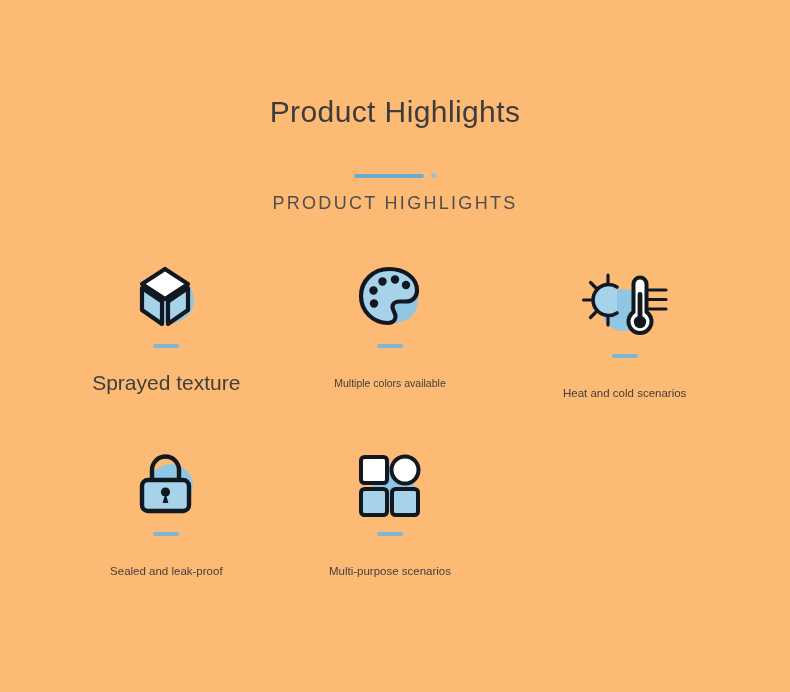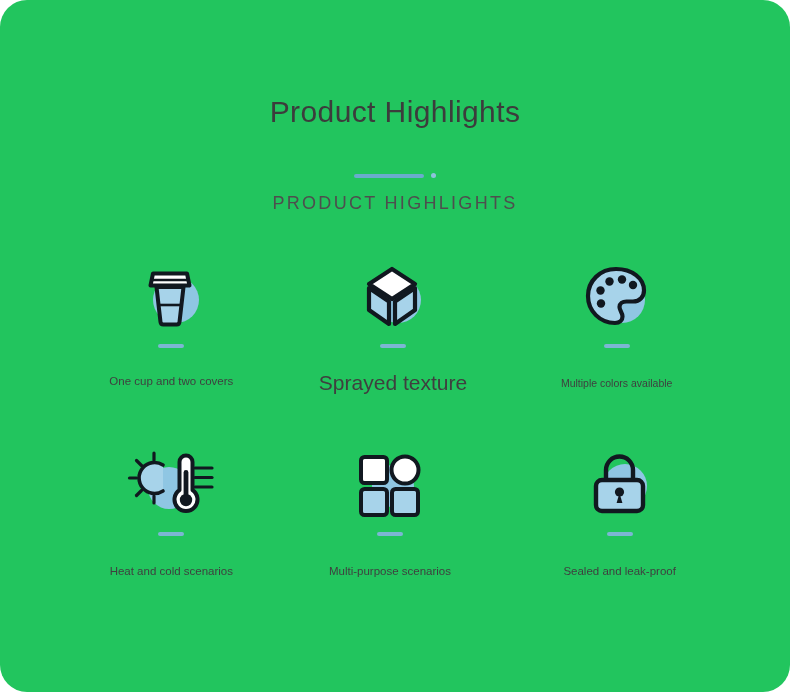--- a/index.html
+++ b/index.html
@@ -12,23 +12,22 @@
     height: 692px;
     font-family: "Liberation Sans", sans-serif;
     color: #3a3a3a;
     overflow: hidden;
     position: relative;
   }
   .page {
     position: relative;
     width: 790px;
     height: 692px;
-    background: #22c55e;
+    background: #fdba74;
     box-sizing: border-box;
-    border-radius: 27px;
   }
 
   
   .header {
     position: absolute;
     top: 92px;
     left: 0;
     width: 790px;
     text-align: center;
   }
@@ -135,35 +134,20 @@
 
   <div class="divider">
     <span class="divider-bar"></span>
     <span class="divider-dot"></span>
   </div>
 
   <div class="subtitle">PRODUCT HIGHLIGHTS</div>
 
   <div class="features">
 
-    <div class="feature f1">
-      <div class="feature-icon">
-        <svg width="74" height="74" viewBox="0 0 74 74" aria-hidden="true">
-          <circle cx="42" cy="40" r="23" fill="#8fc6e3"></circle>
-
-          <path d="M22.5 27 L49.5 27 L45.5 62 Q45.2 64.5 42.7 64.5 L29.3 64.5 Q26.8 64.5 26.5 62 Z" fill="#a7d3ea" stroke="#111820" stroke-width="4" stroke-linejoin="round"></path>
-          <line x1="24.6" y1="45" x2="47.4" y2="45" stroke="#111820" stroke-width="2.6"></line>
-
-          <path d="M19 13.5 L53 13.5 L55.5 25.5 L16.5 25.5 Z" fill="#ffffff" stroke="#111820" stroke-width="4" stroke-linejoin="round"></path>
-          <line x1="17.6" y1="20" x2="54.4" y2="20" stroke="#111820" stroke-width="2.6"></line>
-        </svg>
-      </div>
-      <div class="feature-rule"></div>
-      <div class="feature-label sz-md">One cup and two covers</div>
-    </div>
 
     <div class="feature f2">
       <div class="feature-icon">
         <svg width="74" height="74" viewBox="0 0 74 74" aria-hidden="true">
           <circle cx="42" cy="40" r="23" fill="#8fc6e3"></circle>
 
           <path d="M36 9 L59 24 L36 39 L13 24 Z" fill="#ffffff" stroke="#111820" stroke-width="4.2" stroke-linejoin="round"></path>
 
           <path d="M13 28 L33 41.5 L33 64 L13 50 Z" fill="#a7d3ea" stroke="#111820" stroke-width="4.2" stroke-linejoin="round"></path>
 
@@ -221,45 +205,45 @@
 
           <path d="M56.5 12 a 6.5 6.5 0 0 1 13 0 L69.5 40 a 11.5 11.5 0 1 1 -13 0 Z" fill="#ffffff" stroke="#111820" stroke-width="4" stroke-linejoin="round"></path>
           <circle cx="63" cy="50" r="6.2" fill="#111820"></circle>
           <rect x="60.6" y="20" width="4.8" height="26" rx="2.4" fill="#111820"></rect>
         </svg>
       </div>
       <div class="feature-rule"></div>
       <div class="feature-label sz-md">Heat and cold scenarios</div>
     </div>
 
+    <div class="feature f5">
+      <div class="feature-icon">
+        <svg width="74" height="74" viewBox="0 0 74 74" aria-hidden="true">
+          <circle cx="42" cy="38" r="22" fill="#8fc6e3"></circle>
+
+          <path d="M23 33 L23 22 A 13.5 13.5 0 0 1 50 22 L50 33" fill="none" stroke="#111820" stroke-width="4.4" stroke-linecap="round"></path>
+
+          <rect x="13" y="32" width="47" height="31" rx="6" fill="#a7d3ea" stroke="#111820" stroke-width="4.4"></rect>
+
+          <circle cx="36.5" cy="44" r="4.6" fill="#111820"></circle>
+          <path d="M36.5 45 L33.6 55 L39.4 55 Z" fill="#111820"></path>
+        </svg>
+      </div>
+      <div class="feature-rule"></div>
+      <div class="feature-label sz-md">Sealed and leak-proof</div>
+    </div>
+
     <div class="feature f6">
       <div class="feature-icon">
         <svg width="74" height="74" viewBox="0 0 74 74" aria-hidden="true">
           <circle cx="40" cy="38" r="21" fill="#8fc6e3"></circle>
           <rect x="8" y="9" width="26" height="26" rx="3.5" fill="#ffffff" stroke="#111820" stroke-width="4"></rect>
           <circle cx="52" cy="22" r="13.5" fill="#ffffff" stroke="#111820" stroke-width="4"></circle>
           <rect x="8" y="41" width="26" height="26" rx="3.5" fill="#a7d3ea" stroke="#111820" stroke-width="4"></rect>
           <rect x="39" y="41" width="26" height="26" rx="3.5" fill="#a7d3ea" stroke="#111820" stroke-width="4"></rect>
         </svg>
       </div>
       <div class="feature-rule"></div>
       <div class="feature-label sz-md">Multi-purpose scenarios</div>
     </div>
 
-    <div class="feature f5">
-      <div class="feature-icon">
-        <svg width="74" height="74" viewBox="0 0 74 74" aria-hidden="true">
-          <circle cx="42" cy="38" r="22" fill="#8fc6e3"></circle>
-
-          <path d="M23 33 L23 22 A 13.5 13.5 0 0 1 50 22 L50 33" fill="none" stroke="#111820" stroke-width="4.4" stroke-linecap="round"></path>
-
-          <rect x="13" y="32" width="47" height="31" rx="6" fill="#a7d3ea" stroke="#111820" stroke-width="4.4"></rect>
-
-          <circle cx="36.5" cy="44" r="4.6" fill="#111820"></circle>
-          <path d="M36.5 45 L33.6 55 L39.4 55 Z" fill="#111820"></path>
-        </svg>
-      </div>
-      <div class="feature-rule"></div>
-      <div class="feature-label sz-md">Sealed and leak-proof</div>
-    </div>
-
   </div>
 </div>
 
 </body></html>

